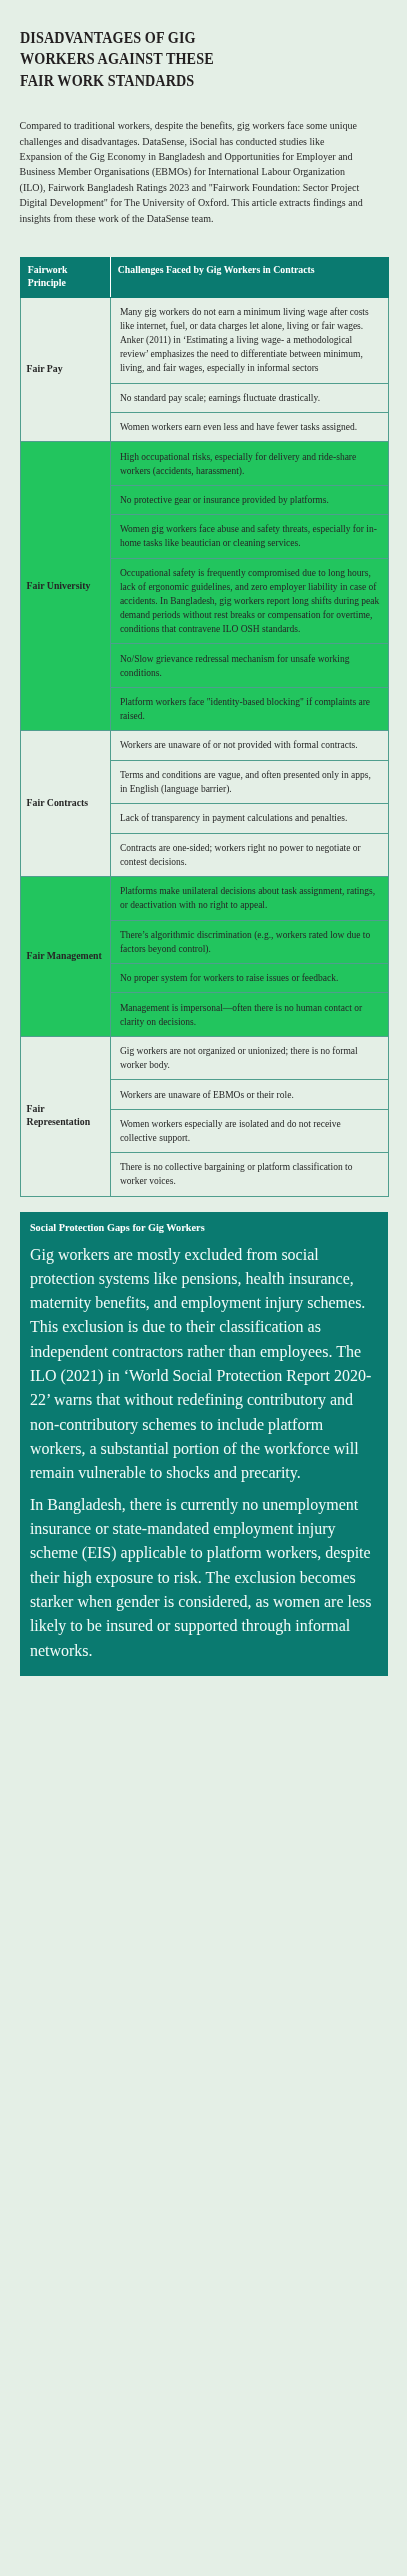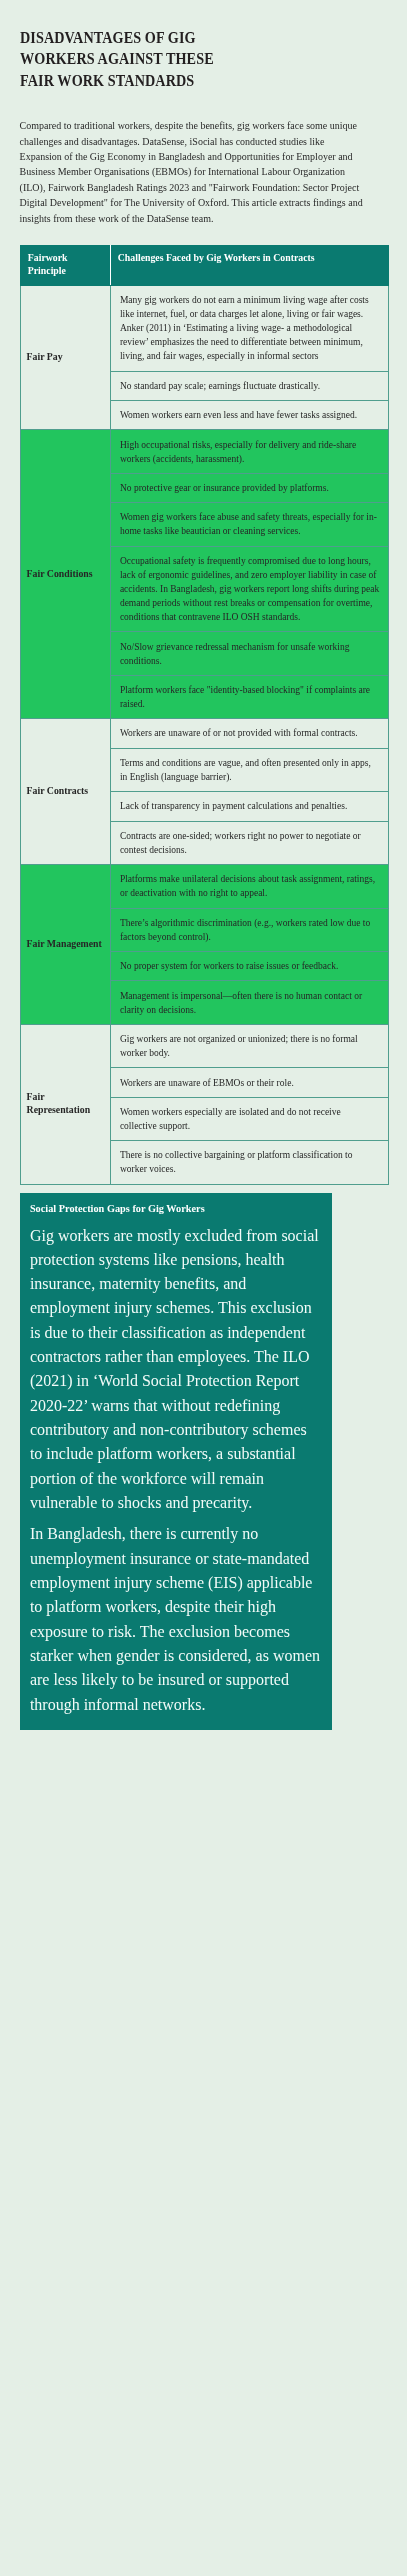--- a/index.html
+++ b/index.html
@@ -46,21 +46,21 @@
     font-size: 10px;
     line-height: 1.54;
     margin: 27px 0 0 0;
     padding: 0;
     color: #2a2a2a;
     width: 344px;
   }
 
   
   .fw-table {
-    margin-top: 19px;
+    margin-top: 31px;
     width: 368px;
     border-collapse: collapse;
     border-spacing: 0;
     table-layout: fixed;
   }
   .fw-table col.c1 { width: 90px; }
   .fw-table col.c2 { width: 278px; }
 
   .fw-table thead th {
     background: #0a7a70;
@@ -93,22 +93,22 @@
     padding-right: 4.1px;
     vertical-align: middle;
   }
 
   
   .grp-light td { background: #e4efe6; }
   .grp-dark  td { background: #22c55e; }
 
   
   .callout {
-    margin-top: 8px;
-    width: 312px;
+    margin-top: 15px;
+    width: 368px;
     background: #0a7a70;
     color: #ffffff;
     padding: 9.3px 10.3px 13.4px 10.3px;
   }
   .callout h2 {
     margin: 0 0 8.2px 0;
     font-size: 10.3px;
     line-height: 1.3;
     font-weight: bold;
     color: #ffffff;
@@ -147,21 +147,21 @@
             <td class="principle" rowspan="3">Fair Pay</td>
             <td>Many gig workers do not earn a minimum living wage after costs like internet, fuel, or data charges let alone, living or fair wages. Anker (2011) in ‘Estimating a living wage- a methodological review’ emphasizes the need to differentiate between minimum, living, and fair wages, especially in informal sectors</td>
           </tr>
           <tr class="grp-light">
             <td>No standard pay scale; earnings fluctuate drastically.</td>
           </tr>
           <tr class="grp-light">
             <td>Women workers earn even less and have fewer tasks assigned.</td>
           </tr>
           <tr class="grp-dark">
-            <td class="principle" rowspan="6">Fair Conditions</td>
+            <td class="principle" rowspan="6">Fair University</td>
             <td>High occupational risks, especially for delivery and ride-share workers (accidents, harassment).</td>
           </tr>
           <tr class="grp-dark">
             <td>No protective gear or insurance provided by platforms.</td>
           </tr>
           <tr class="grp-dark">
             <td>Women gig workers face abuse and safety threats, especially for in-home tasks like beautician or cleaning services.</td>
           </tr>
           <tr class="grp-dark">
             <td>Occupational safety is frequently compromised due to long hours, lack of ergonomic guidelines, and zero employer liability in case of accidents. In Bangladesh, gig workers report long shifts during peak demand periods without rest breaks or compensation for overtime, conditions that contravene ILO OSH standards.</td>

